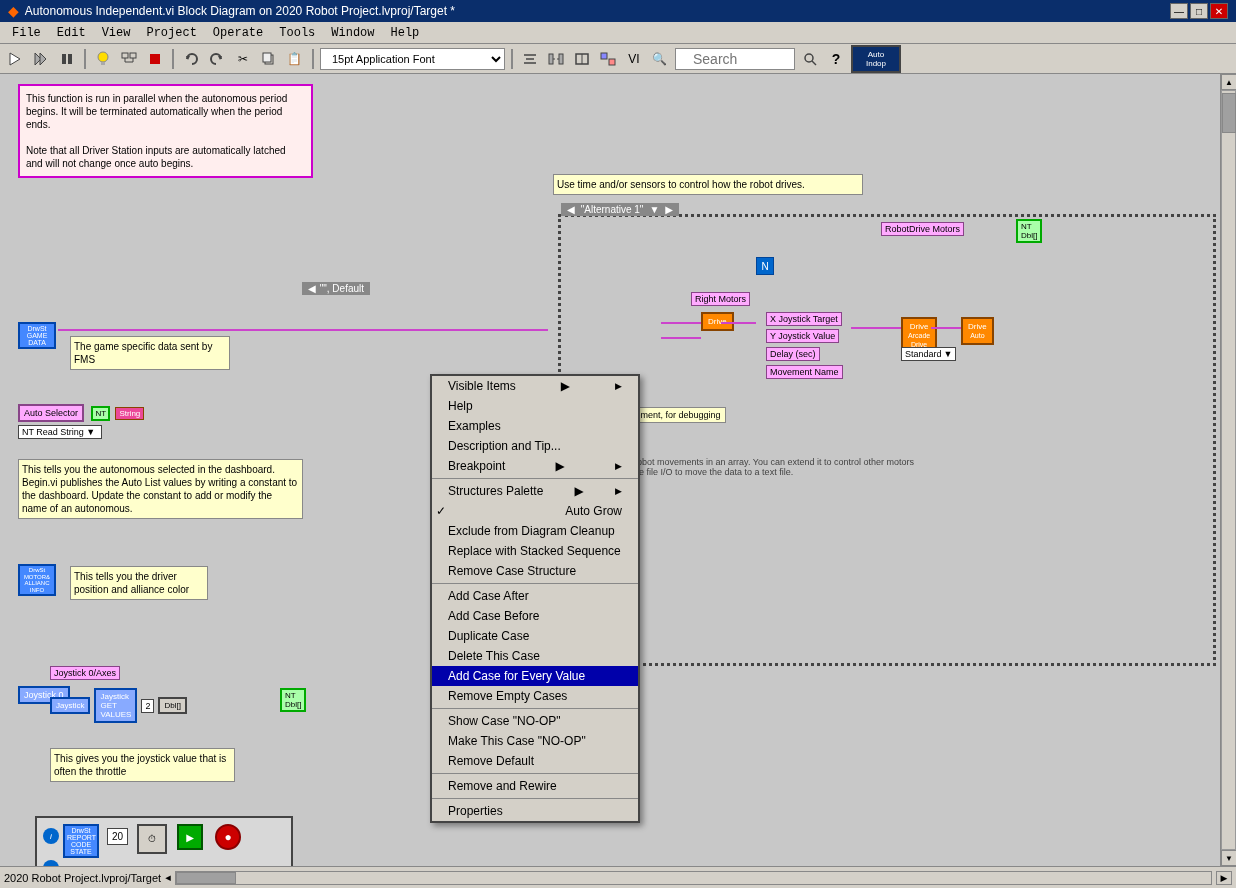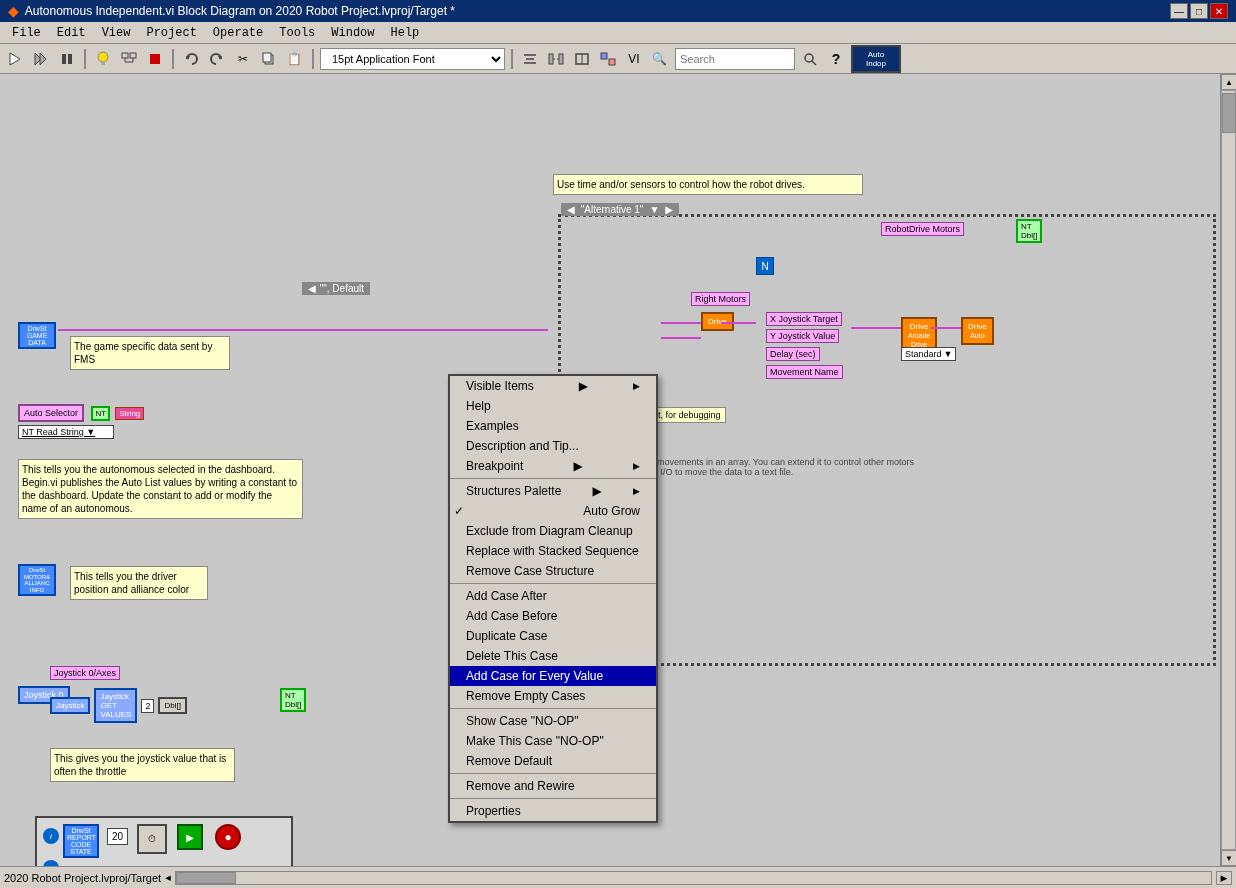--- a/index.html
+++ b/index.html
@@ -84,22 +84,22 @@
       height: 22px;
       padding: 0 7px;
       font-size: 11px;
       width: 185px;
       cursor: pointer;
     }
     .toolbar-search {
       background: white;
       border: 1px solid #888;
       height: 22px;
-      padding: 0 4px;
-      font-size: 11px;
+      padding: 0 17px;
+      font-size: 14px;
       width: 120px;
     }
 
     
     .main-area {
       display: flex;
       height: calc(888px - 74px - 22px);
       position: relative;
     }
 
@@ -166,21 +166,21 @@
     }
 
     
     .context-menu {
       position: absolute;
       background: #d4d0c8;
       border: 2px solid #444;
       box-shadow: 3px 3px 6px rgba(0,0,0,0.4);
       width: 210px;
       z-index: 1000;
-      left: 448px;
+      left: 430px;
       top: 300px;
     }
     .ctx-item {
       padding: 3px 16px;
       cursor: pointer;
       font-size: 12px;
       display: flex;
       align-items: center;
       justify-content: space-between;
       white-space: nowrap;
@@ -396,20 +396,25 @@
       </svg>
   </div>
   <div class="toolbar-icon-btn" style="font-weight:bold; font-size:14px;">?</div>
   <div class="top-right-panel" style="position:relative; width:50px; height:28px; background:#0a2e6b; color:white; font-size:8px; text-align:center; display:inline-flex; align-items:center; justify-content:center; border:2px solid #444;">Auto<br>Indop</div>
 </div>
 
 <div class="main-area">
 
   <div class="canvas">
 
+    <div class="note-box note-box-pink" style="left:18px; top:10px; width:295px; padding:6px; font-size:10px;">
+      <span style="white-space:pre-line;">This function is run in parallel when the autonomous period begins. It will be terminated automatically when the period ends.
+
+Note that all Driver Station inputs are automatically latched and will not change once auto begins.</span>
+    </div>
 
     <div class="yellow-comment" style="left:553px; top:100px; width:310px; border:1px solid #888; background:#ffffcc;">
       <span>Use time and/or sensors to control how the robot drives.</span>
     </div>
 
     <div style="position:absolute; left:558px; top:140px; right:20px; bottom:200px; border:3px dotted #444; background:rgba(200,200,200,0.3);">
 
       <div style="position:absolute; top:-14px; left:0; background:#888; color:white; font-size:10px; padding:1px 6px; display:flex; align-items:center; gap:6px;">
         <span>◀</span>
         <span>"Alternative 1"</span>
@@ -500,21 +505,21 @@
 
     <div style="position:absolute; left:18px; top:330px;">
       <div style="background:#ffaaff; border:2px solid #884488; padding:2px 4px; font-size:9px; display:inline-block;">
         <span>Auto Selector</span>
       </div>
       
       <div style="display:inline-block; background:#aaffaa; border:2px solid #00aa00; padding:1px 2px; font-size:8px; margin-left:4px;">NT</div>
       
       <div style="display:inline-block; background:#ec4899; border:1px solid #884400; padding:1px 3px; font-size:8px; margin-left:2px; color:white;">String</div>
       
-      <div style="margin-top:3px; background:white; border:1px solid #444; padding:1px 3px; font-size:9px; display:flex; align-items:center; cursor:pointer; width:96px;text-decoration:underline;">
+      <div style="margin-top:3px; background:white; border:1px solid #444; padding:1px 3px; font-size:9px; display:flex; align-items:center; cursor:pointer; width:84px;">
         <span>NT Read String ▼</span>
       </div>
     </div>
 
     <div class="yellow-comment" style="left:18px; top:385px; width:285px; background:#ffffcc; border:1px solid #888; font-size:10px;">
       <span style="white-space:pre-line;text-align:right;">This tells you the autonomous selected in the dashboard. Begin.vi publishes the Auto List values by writing a constant to the dashboard. Update the constant to add or modify the name of an autonomous.</span>
     </div>
 
     <div style="position:absolute; left:18px; top:490px;">
       <div class="drv-station" style="font-size:6px; width:38px; line-height:1.1;">

